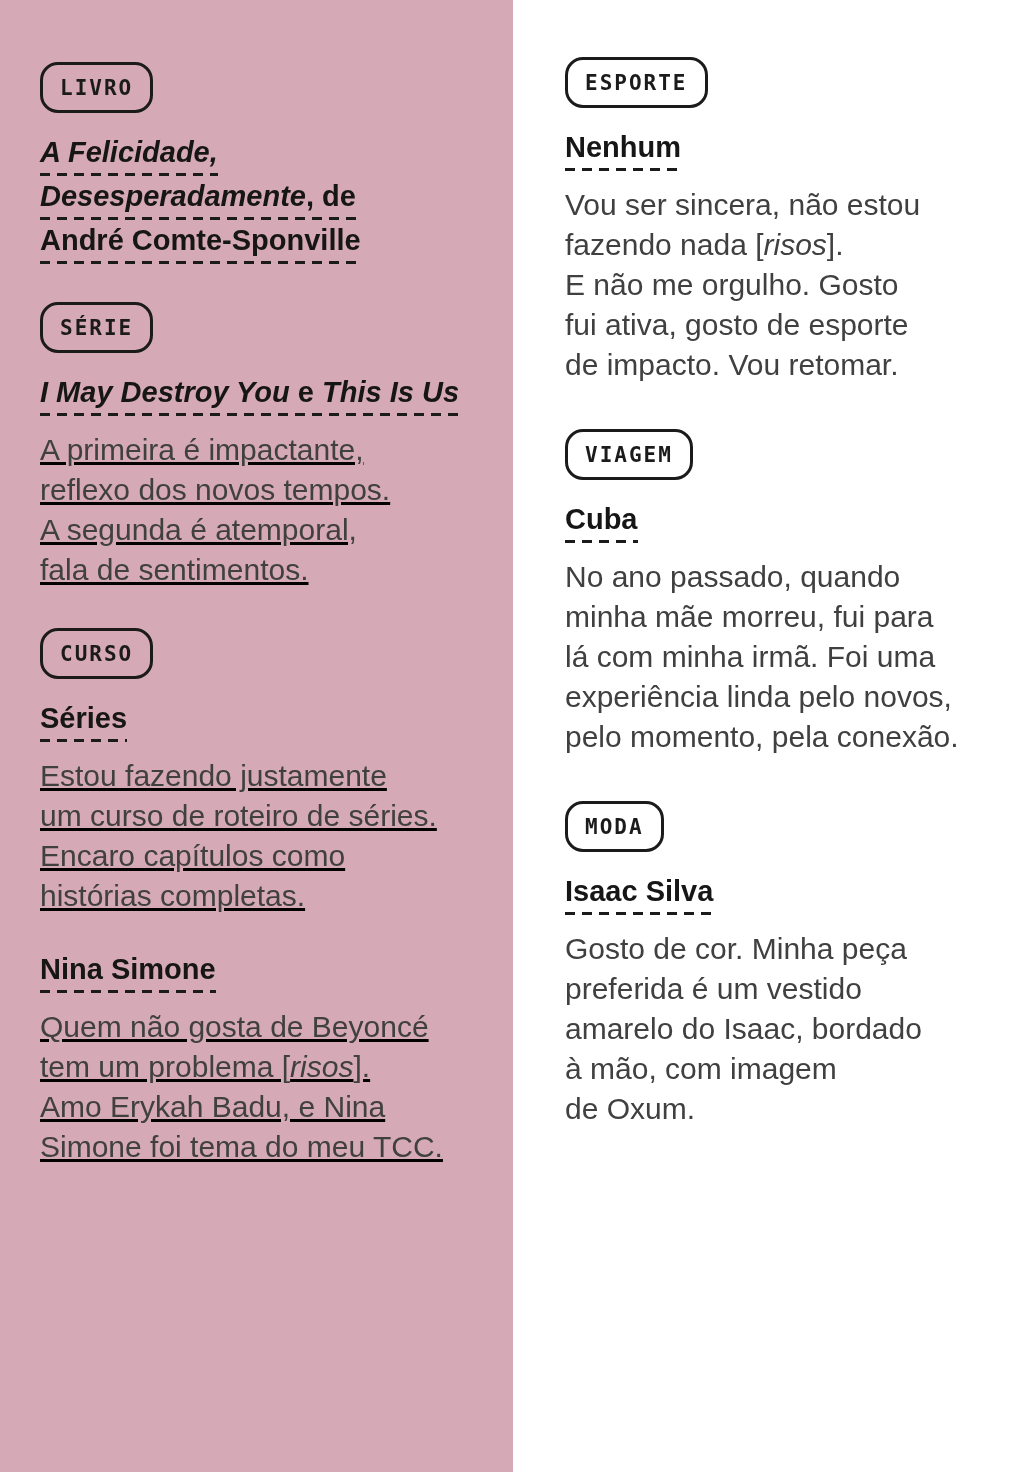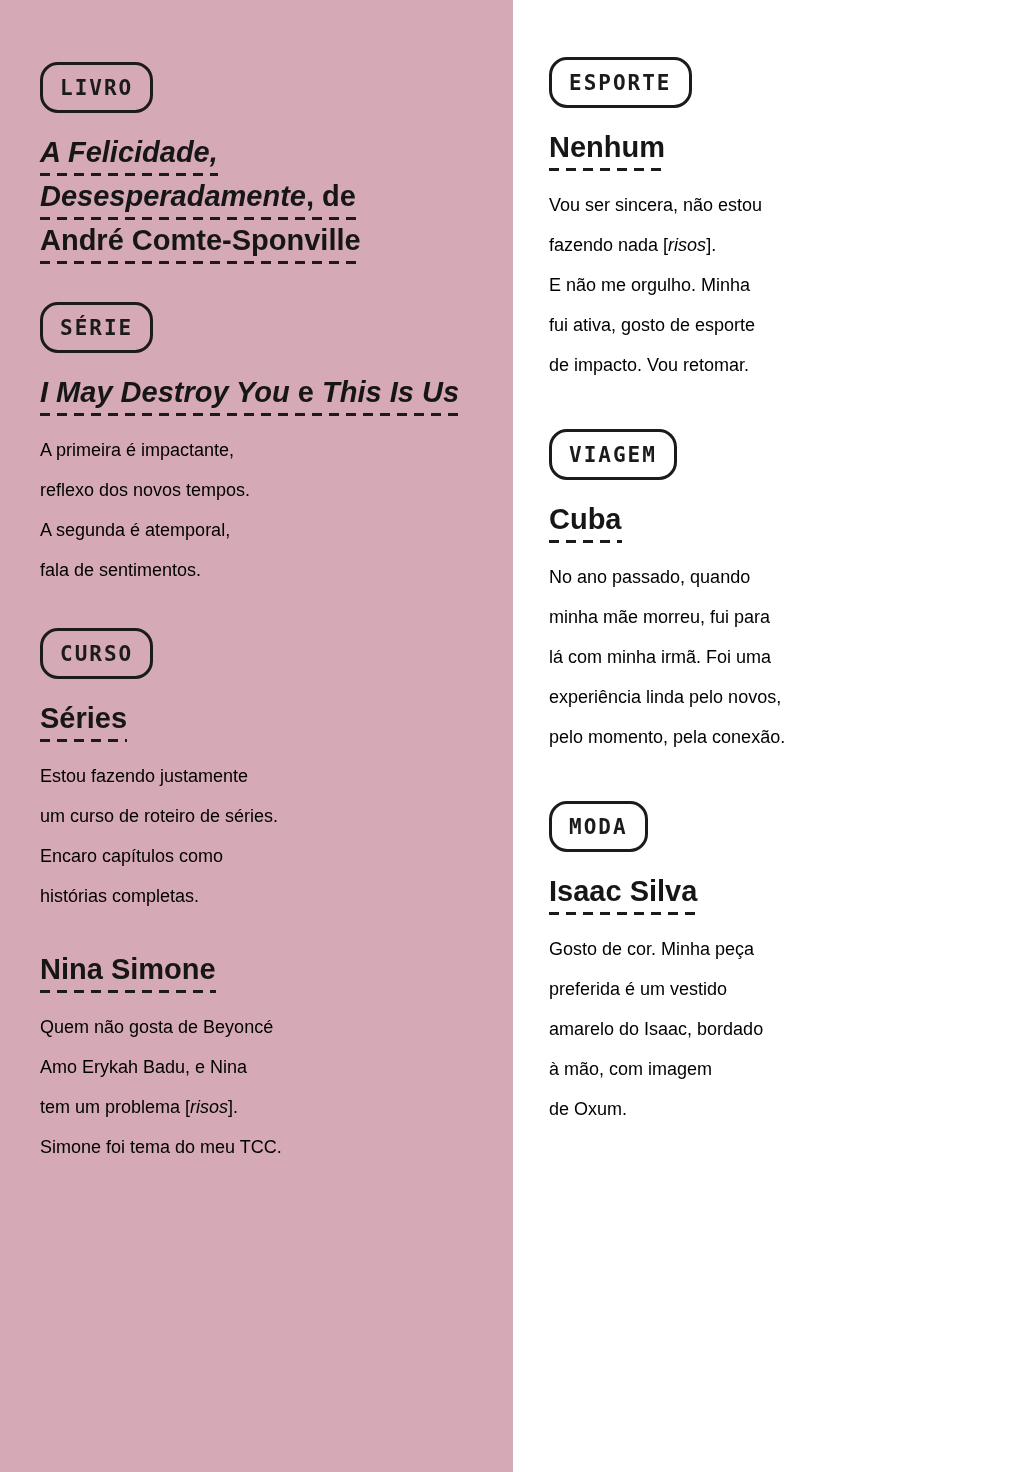--- a/index.html
+++ b/index.html
@@ -9,25 +9,26 @@
     height: 1472px;
     display: flex;
     overflow: hidden;
     font-family: "Liberation Sans", sans-serif;
   }
   .col { box-sizing: border-box; }
   .col-left {
     width: 513px;
     background: #d6a9b6;
     padding: 62px 24px 0 40px;
+    text-decoration: underline;
   }
   .col-right {
     width: 511px;
     background: #ffffff;
-    padding: 57px 18px 0 36px;
+    padding: 57px 18px 0 52px;
   }
   .section { margin-bottom: 38px; }
   .col-right .section { margin-bottom: 44px; }
 
   .badge-row { margin-bottom: 24px; }
   .badge {
     display: inline-block;
     border: 3px solid #1b1b1b;
     border-radius: 18px;
     padding: 13px 17px 11px 17px;
@@ -51,23 +52,23 @@
   .title-line .u {
     display: inline-block;
     padding-bottom: 8px;
     background-image: linear-gradient(to right, #1b1b1b 0 10px, rgba(0,0,0,0) 10px 17px);
     background-size: 17px 3px;
     background-position: 0 100%;
     background-repeat: repeat-x;
   }
 
   .body-line {
-    font-size: 18px;
+    font-size: 30px;
     line-height: 40px;
-    color: #000000;
+    color: #404040;
     white-space: nowrap;
   }
   .it { font-style: italic; }
 </style>
 </head>
 <body>
 
 <div class="page">
   <div class="col col-left" style="background: rgb(214, 169, 182);">
       <div class="section">
@@ -101,36 +102,36 @@
           <div class="body-line"><span class="seg">Encaro capítulos como</span></div>
           <div class="body-line"><span class="seg">histórias completas.</span></div>
         </div>
       </div>
       <div class="section">
         <div class="title-block">
           <div class="title-line"><span class="u"><span class="seg">Nina Simone</span></span></div>
         </div>
         <div class="body-block">
           <div class="body-line"><span class="seg">Quem não gosta de Beyoncé</span></div>
+          <div class="body-line"><span class="seg">tem um problema [</span><span class="seg it">risos</span><span class="seg">].</span></div>
           <div class="body-line"><span class="seg">Amo Erykah Badu, e Nina</span></div>
-          <div class="body-line"><span class="seg">tem um problema [</span><span class="seg it">risos</span><span class="seg">].</span></div>
           <div class="body-line"><span class="seg">Simone foi tema do meu TCC.</span></div>
         </div>
       </div>
     </div>
   <div class="col col-right" style="background: rgb(255, 255, 255);">
       <div class="section">
         <div class="badge-row"><span class="badge">ESPORTE</span></div>
         <div class="title-block">
           <div class="title-line"><span class="u"><span class="seg">Nenhum</span></span></div>
         </div>
         <div class="body-block">
           <div class="body-line"><span class="seg">Vou ser sincera, não estou</span></div>
           <div class="body-line"><span class="seg">fazendo nada [</span><span class="seg it">risos</span><span class="seg">].</span></div>
-          <div class="body-line"><span class="seg">E não me orgulho. Minha</span></div>
+          <div class="body-line"><span class="seg">E não me orgulho. Gosto</span></div>
           <div class="body-line"><span class="seg">fui ativa, gosto de esporte</span></div>
           <div class="body-line"><span class="seg">de impacto. Vou retomar.</span></div>
         </div>
       </div>
       <div class="section">
         <div class="badge-row"><span class="badge">VIAGEM</span></div>
         <div class="title-block">
           <div class="title-line"><span class="u"><span class="seg">Cuba</span></span></div>
         </div>
         <div class="body-block">

